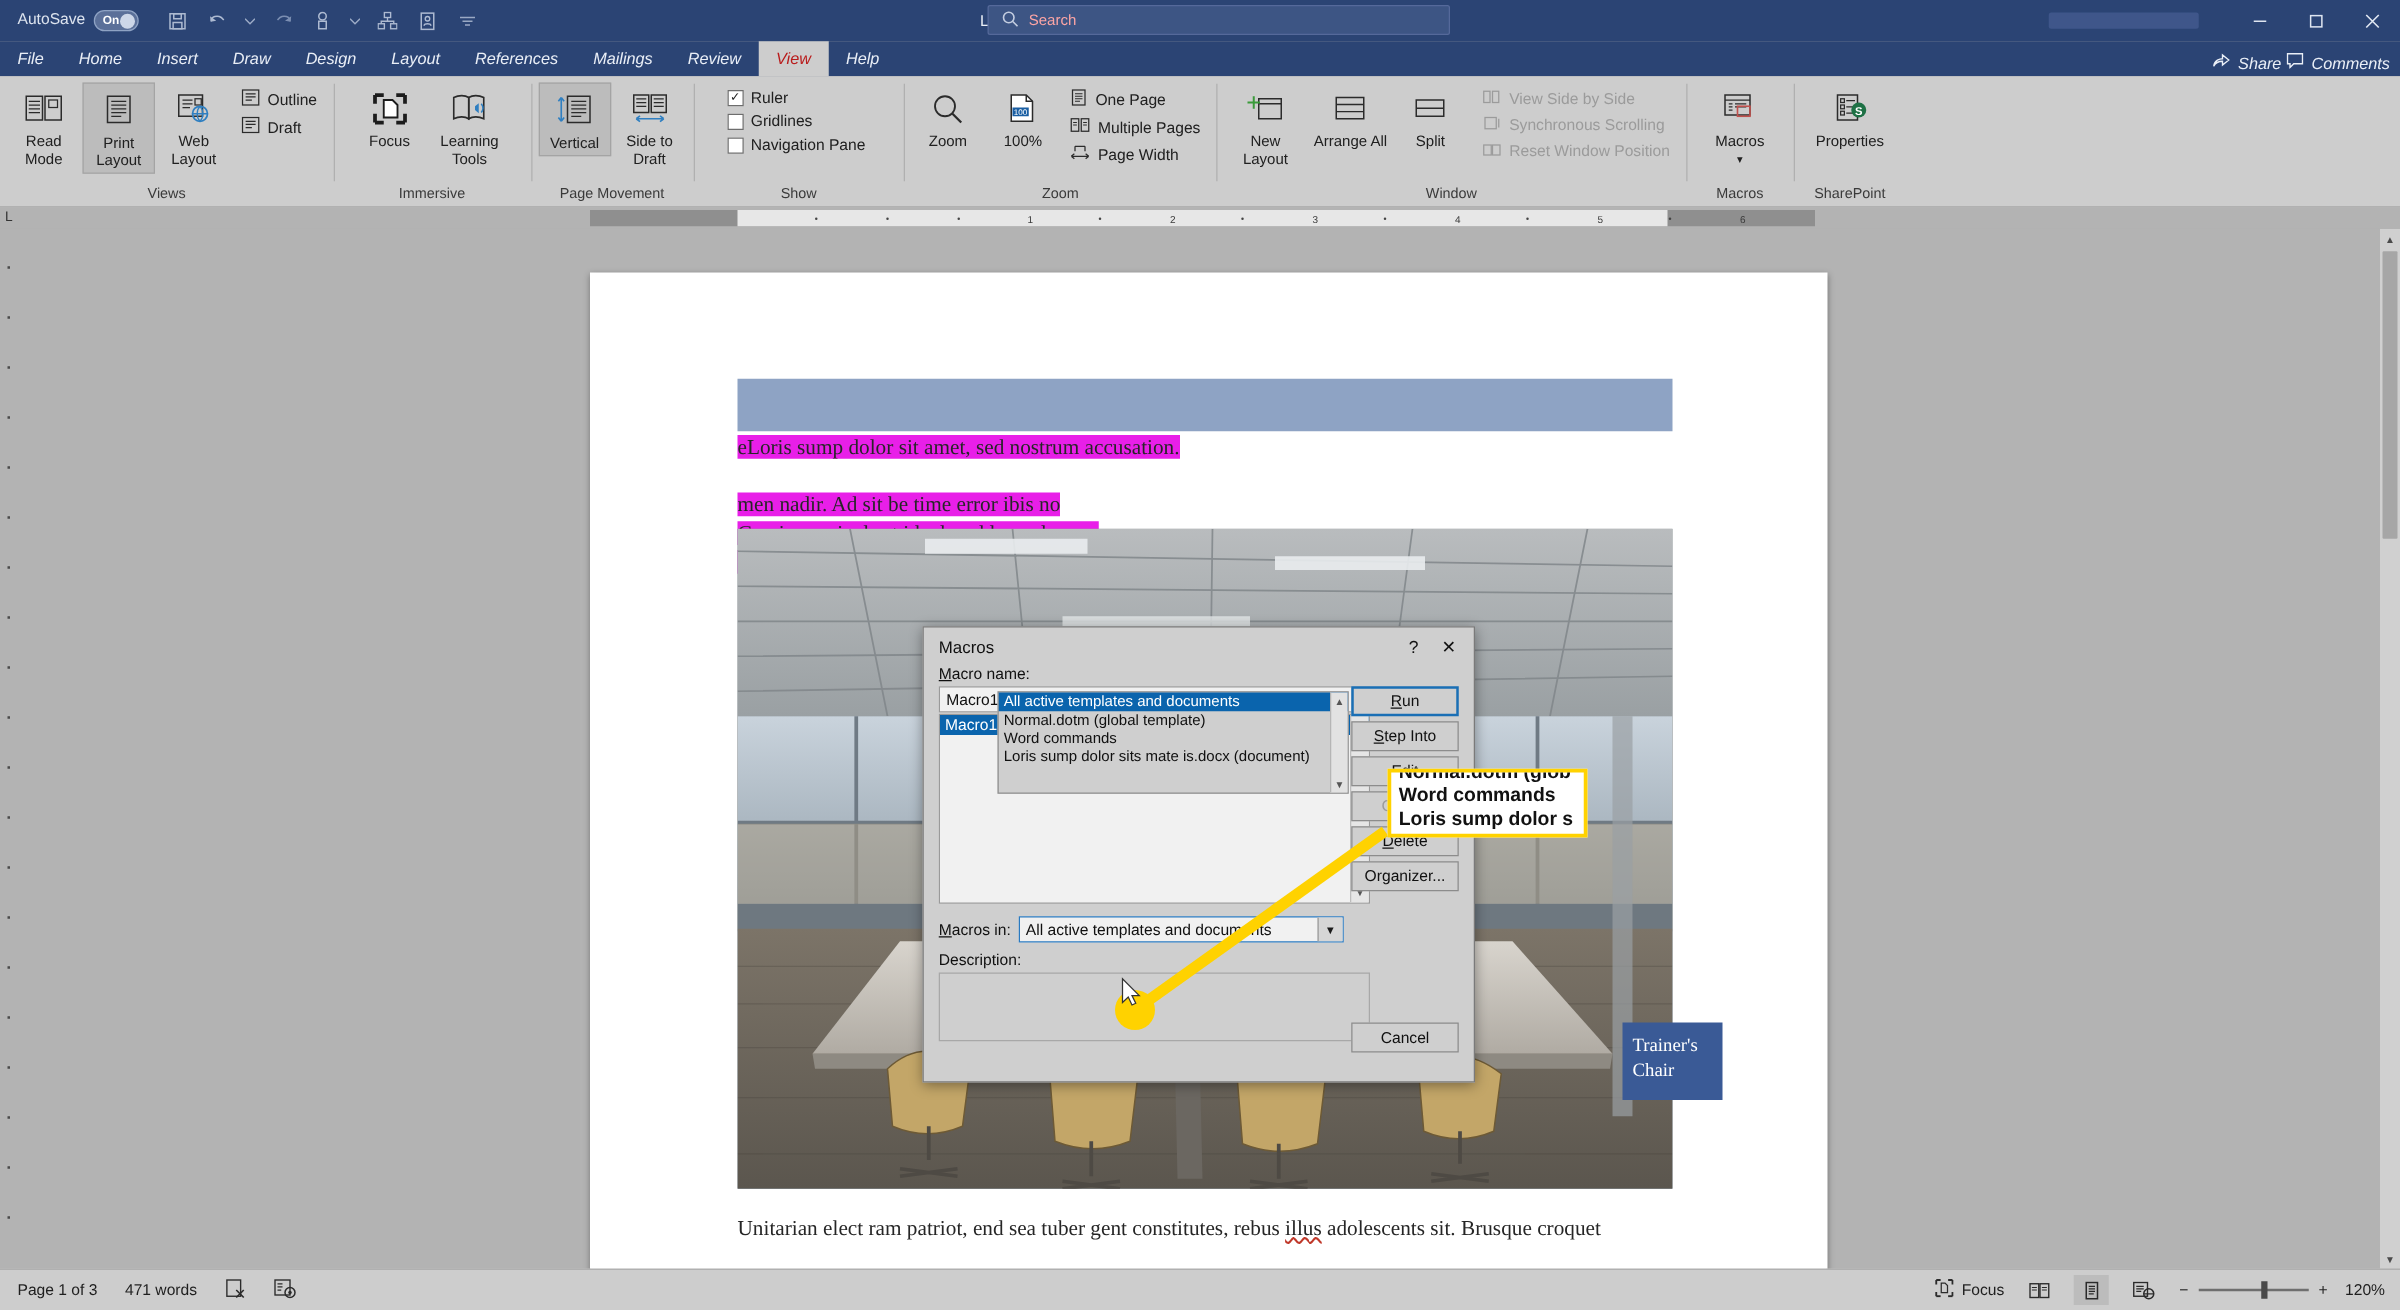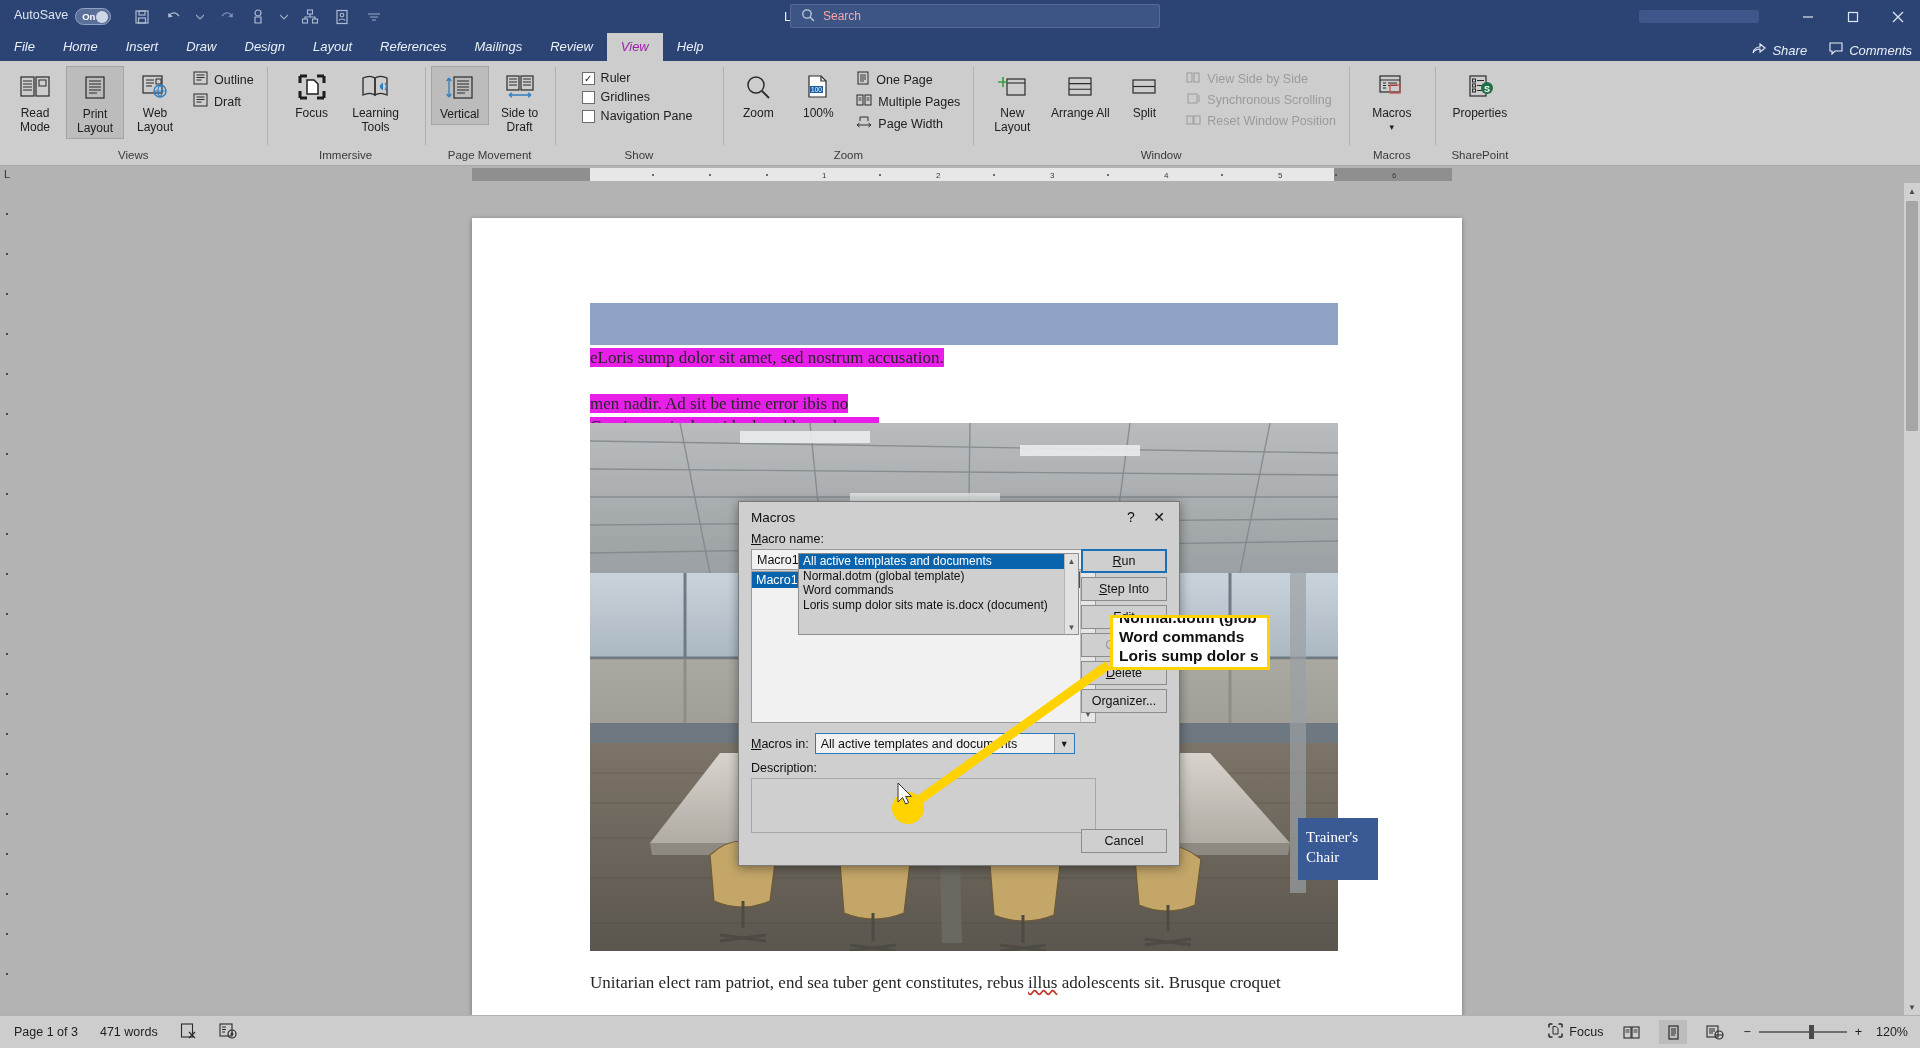--- a/index.html
+++ b/index.html
@@ -56,22 +56,22 @@
   .tabsrow {
     height:28px; background:#2b4474; display:flex; align-items:flex-end;
     position:relative;
     font-style:italic;
   }
   .tabsrow .tabs { display:flex; align-items:flex-end; height:28px; }
   .tab {
     padding:0 14px; height:28px; line-height:28px; font-size:13px; color:#eaeff7;
     white-space:nowrap;
   }
-  .tab.active { background:#cdcdcd; color:#a21caf;text-align:center; }
-  .tabsrow .right { position:absolute; right:8px; bottom:3px; display:flex; gap:22px; align-items:center;}
+  .tab.active { background:#cdcdcd; color:#b91c1c;text-align:center; }
+  .tabsrow .right { position:absolute; right:8px; bottom:3px; display:flex; gap:4px; align-items:center;}
   .tabsrow .right .item { color:#eaeff7; font-size:13px; display:flex; align-items:center; gap:6px;}
 
   
   .ribbon {
     height:105px; background:#cdcdcd; display:flex; position:relative;
     border-bottom:1px solid #a8a8a8;
   }
   .rgroup { display:flex; flex-direction:column; position:relative; padding:0 6px;}
   .rgroup .items { flex:1; display:flex; align-items:flex-start; padding-top:5px; gap:2px;}
   .rgroup .gname { text-align:center; font-size:11.5px; color:#3a3a3a; padding-bottom:4px;}
@@ -196,21 +196,21 @@
   .dropdown {
     position:absolute; left:59px; top:21px; width:281px; background:#cfcfcf;
     border:1px solid #8f8f8f; z-index:60;
   }
   .dropdown .opt { height:14.5px; line-height:14.5px; font-size:12px; padding:0 4px; }
   .dropdown .opt.sel { background:#0a64ad; color:#fff; }
   .dd-scroll { position:absolute; right:0; top:0; width:14px; height:100%; background:#e2e2e2; border-left:1px solid #b5b5b5;}
   .dd-scroll .a { height:14px; display:flex;align-items:center;justify-content:center;font-size:8px;color:#555;}
   .dd-scroll .a.bot{ position:absolute;bottom:0;left:0;right:0;}
   .descbox { width:345px; height:55px; background:#cfcfcf; border:1px solid #a8a8a8; margin-top:2px;}
-  .cancelrow { position:absolute; right:12px; bottom:12px; }
+  .cancelrow { position:absolute; right:12px; bottom:23px; }
 
   
   .callout {
     position:absolute; left:1110px; top:432px; width:160px; height:55px;
     background:#fff; border:3px solid #ffd200; overflow:hidden; z-index:70;
     font-family:"Liberation Sans", sans-serif;
   }
   .callout .l { font-size:15.5px; line-height:19px; white-space:nowrap; color:#111; padding-left:6px;}
   .callout .l.b { font-weight:bold; }
   .pointer { position:absolute; z-index:65; }

